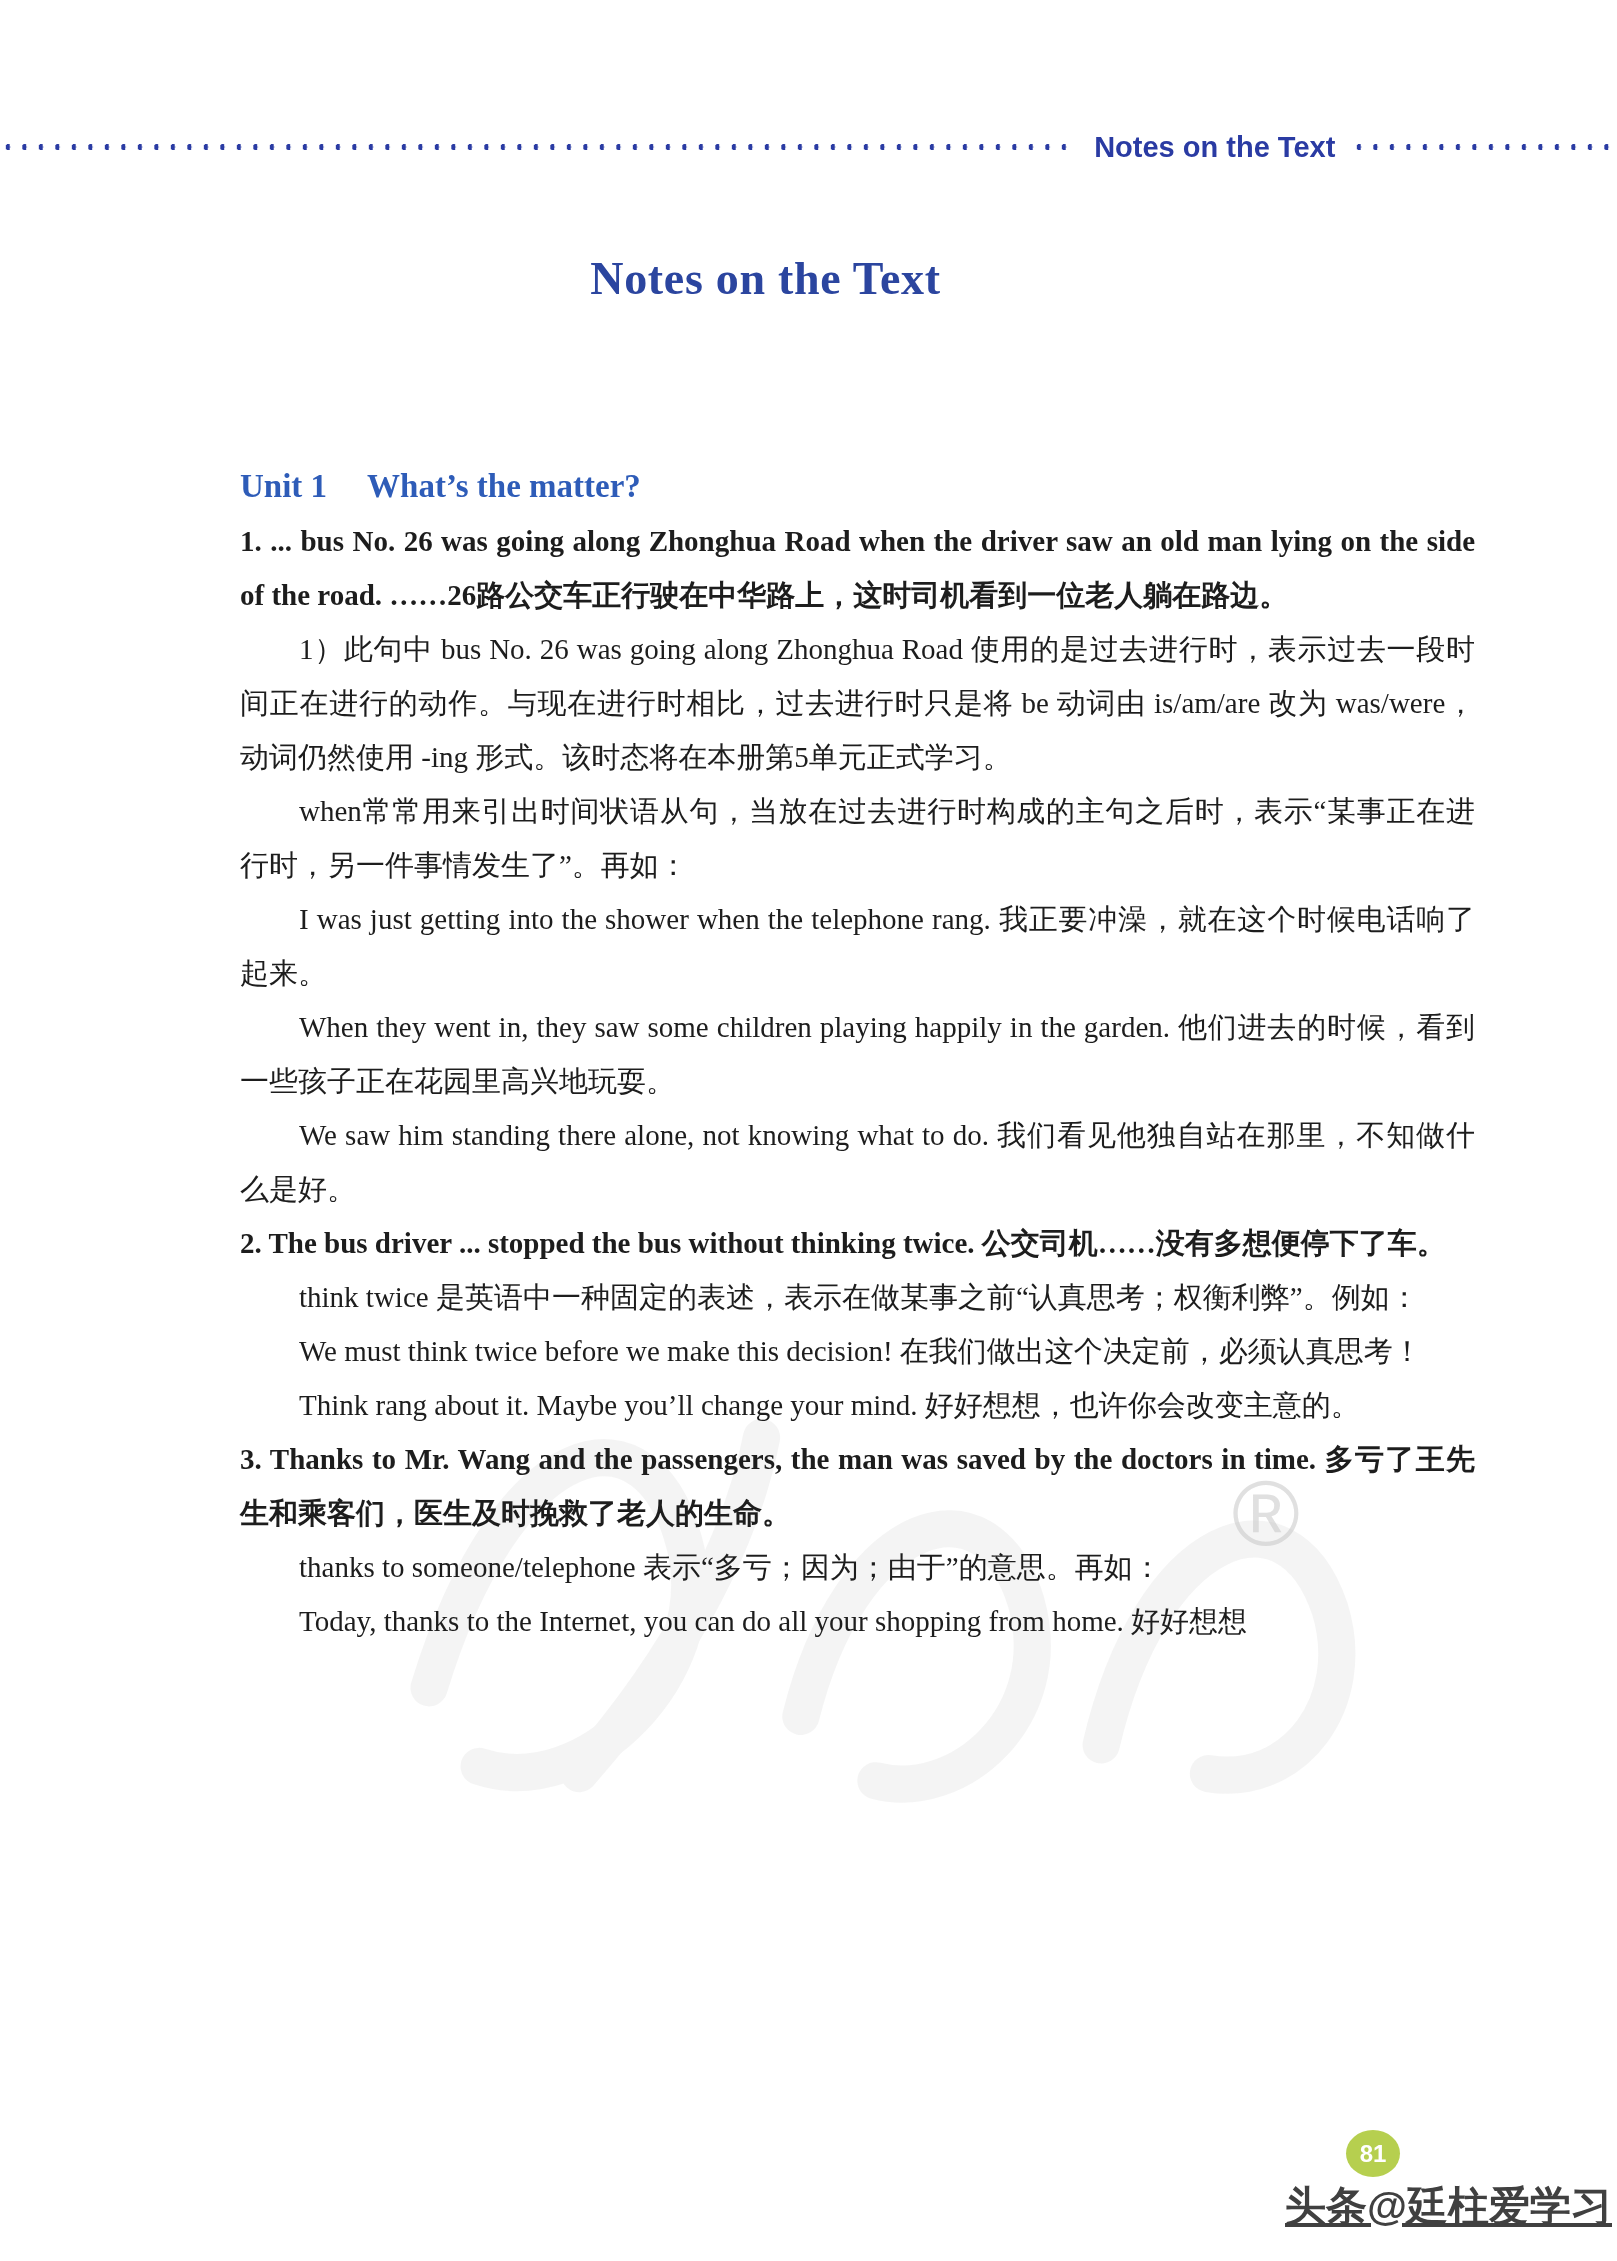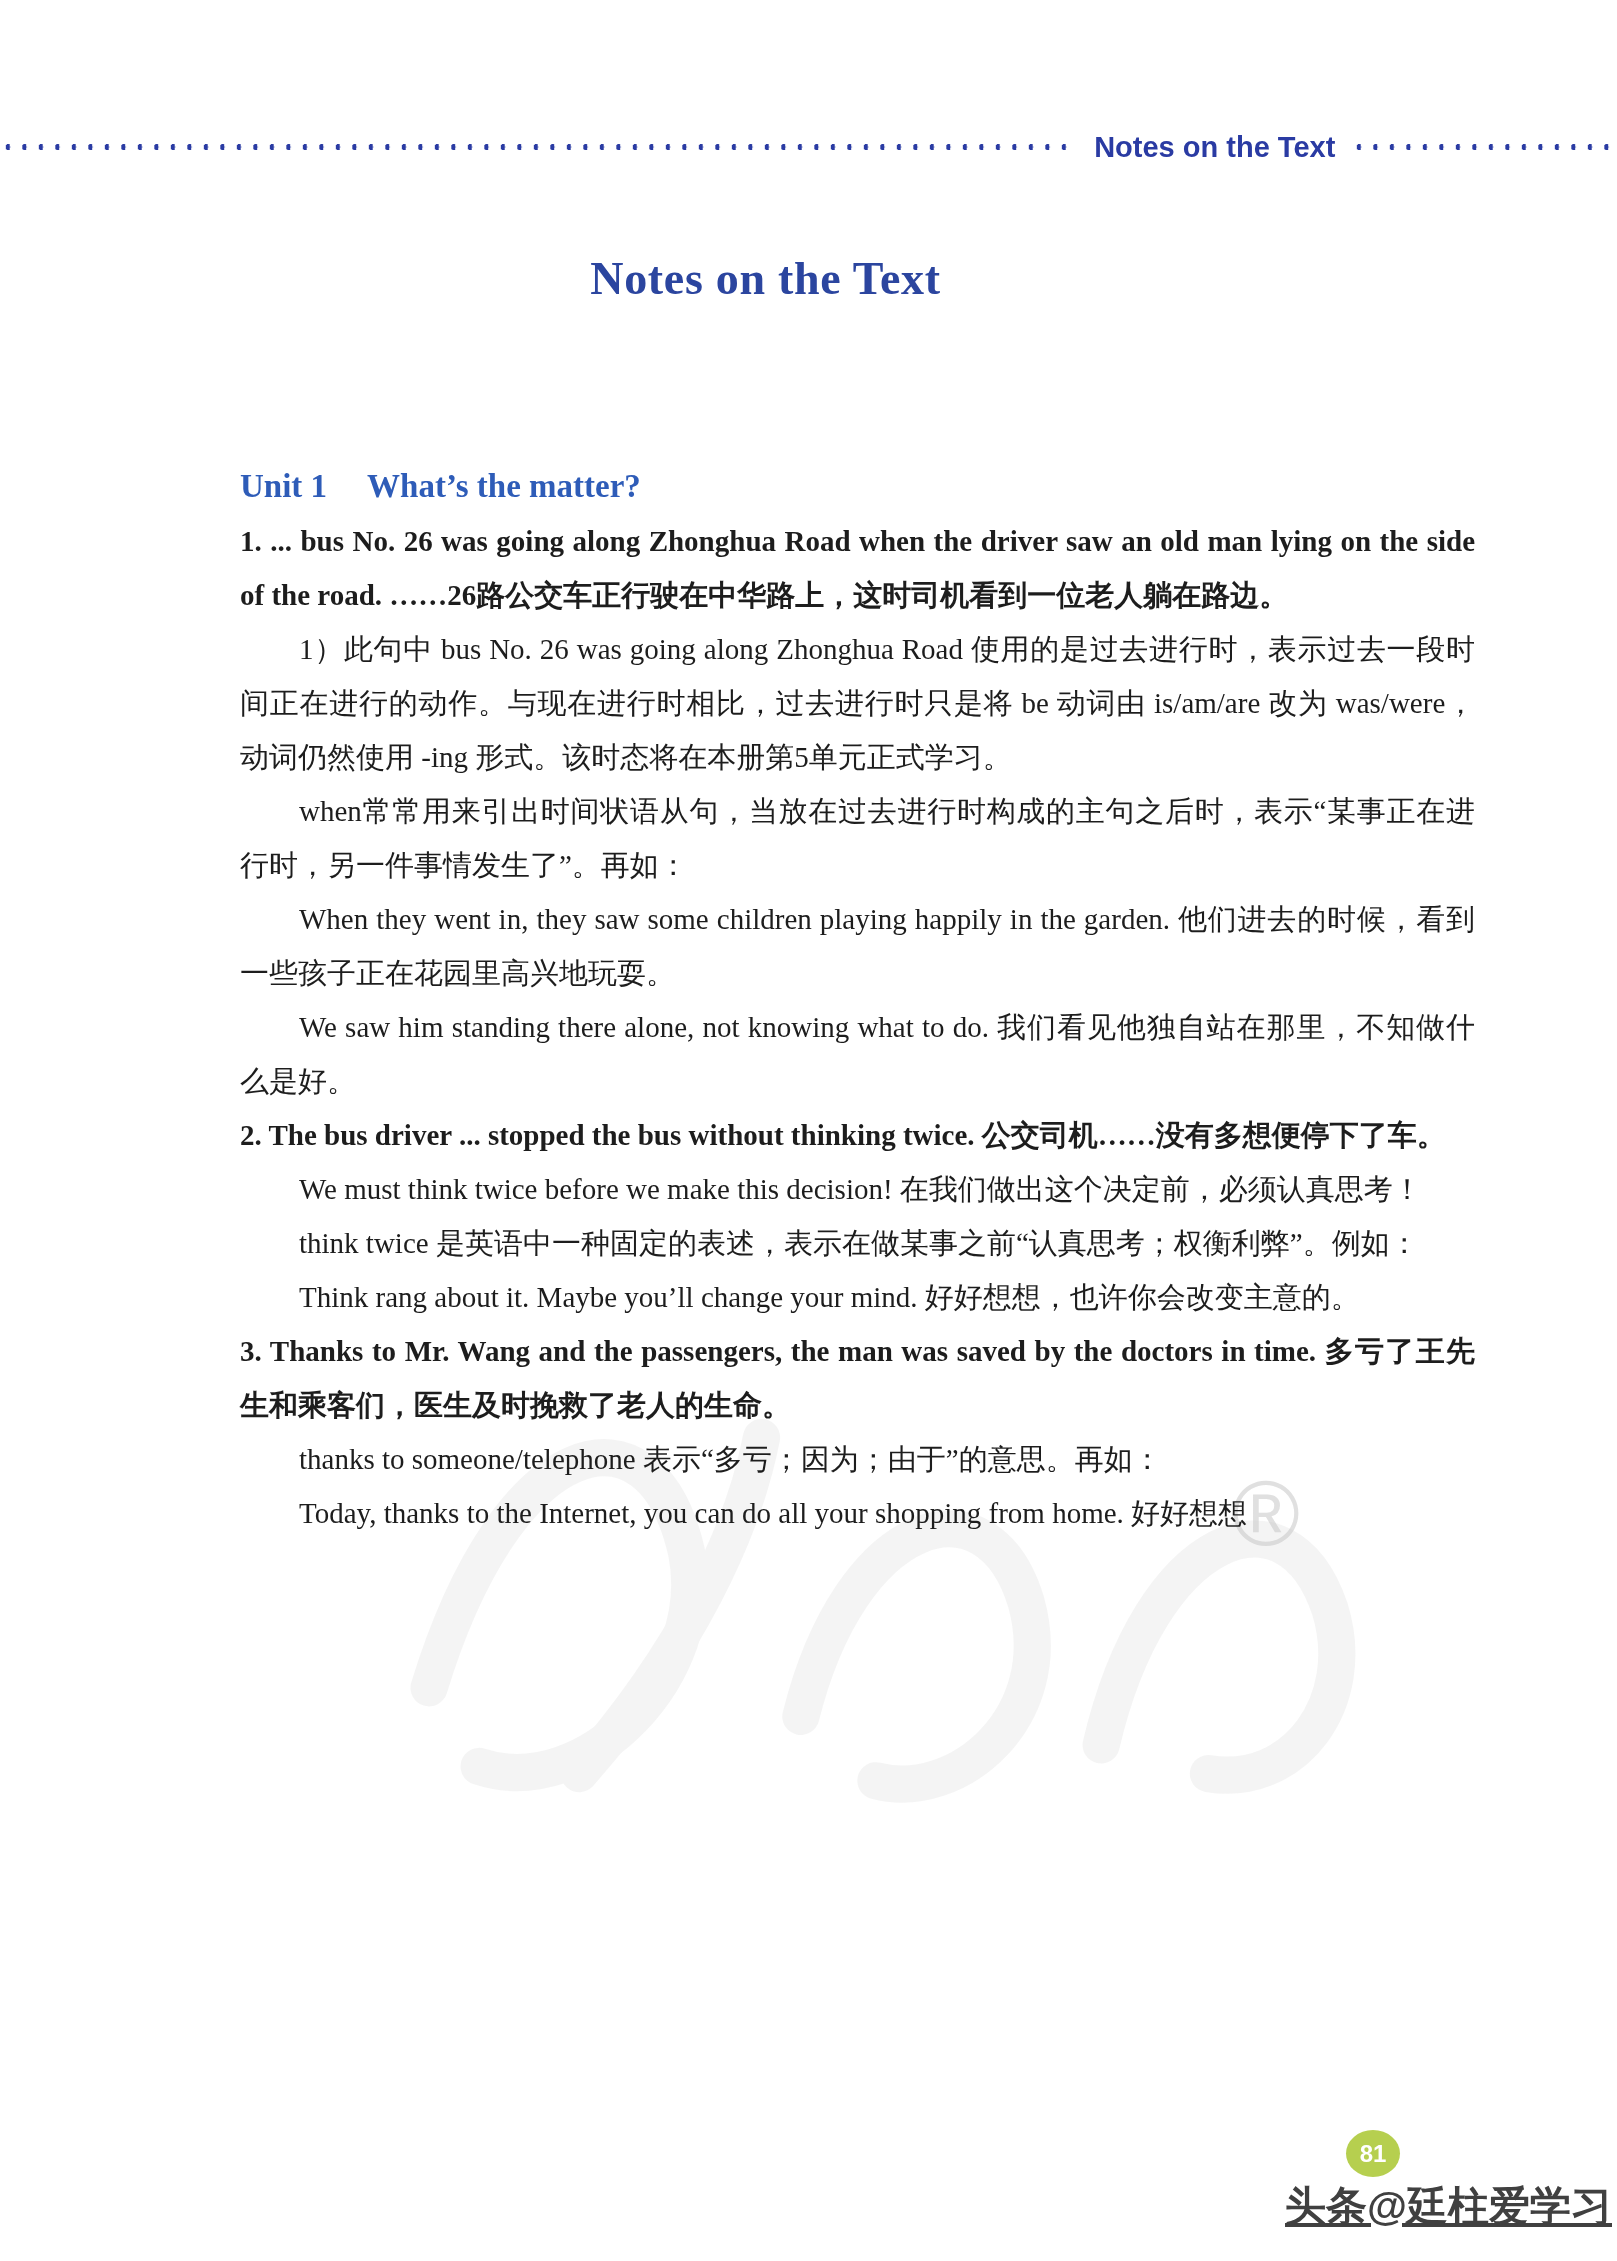--- a/index.html
+++ b/index.html
@@ -110,25 +110,26 @@
   <div class="registered-mark">®</div>
 
   <div class="content">
     <div class="unit-heading">
       <span class="unit-number">Unit 1</span><span class="unit-title">What’s the matter?</span>
     </div>
 
   <p class="para item"><span class="run-en">1.  ... bus No. 26 was going along Zhonghua Road when the driver saw an old man lying on the side of the road. </span><span class="run-zh">……26路公交车正行驶在中华路上，这时司机看到一位老人躺在路边。</span></p>
       <p class="para body"><span class="run-zh">1）此句中 </span><span class="run-en">bus No. 26 was going along Zhonghua Road</span><span class="run-zh"> 使用的是过去进行时，表示过去一段时间正在进行的动作。与现在进行时相比，过去进行时只是将 </span><span class="run-en">be</span><span class="run-zh"> 动词由 </span><span class="run-en">is/am/are</span><span class="run-zh"> 改为 </span><span class="run-en">was/were</span><span class="run-zh">，动词仍然使用 </span><span class="run-en">-ing</span><span class="run-zh"> 形式。该时态将在本册第5单元正式学习。</span></p>
       <p class="para body"><span class="run-en">when</span><span class="run-zh">常常用来引出时间状语从句，当放在过去进行时构成的主句之后时，表示“某事正在进行时，另一件事情发生了”。再如：</span></p>
+      <p class="para example"><span class="run-en">I was just getting into the shower when the telephone rang. </span><span class="run-zh">我正要冲澡，就在这个时候电话响了起来。</span></p>
       <p class="para example"><span class="run-en">When they went in, they saw some children playing happily in the garden. </span><span class="run-zh">他们进去的时候，看到一些孩子正在花园里高兴地玩耍。</span></p>
       <p class="para example"><span class="run-en">We saw him standing there alone, not knowing what to do. </span><span class="run-zh">我们看见他独自站在那里，不知做什么是好。</span></p>
       <p class="para item"><span class="run-en">2.  The bus driver ... stopped the bus without thinking twice. </span><span class="run-zh">公交司机……没有多想便停下了车。</span></p>
+      <p class="para body"><span class="run-en">think twice</span><span class="run-zh"> 是英语中一种固定的表述，表示在做某事之前“认真思考；权衡利弊”。例如：</span></p>
       <p class="para example"><span class="run-en">We must think twice before we make this decision! </span><span class="run-zh">在我们做出这个决定前，必须认真思考！</span></p>
-      <p class="para body"><span class="run-en">think twice</span><span class="run-zh"> 是英语中一种固定的表述，表示在做某事之前“认真思考；权衡利弊”。例如：</span></p>
       <p class="para example"><span class="run-en">Think rang about it. Maybe you’ll change your mind. </span><span class="run-zh">好好想想，也许你会改变主意的。</span></p>
       <p class="para item"><span class="run-en">3.  Thanks to Mr. Wang and the passengers, the man was saved by the doctors in time. </span><span class="run-zh">多亏了王先生和乘客们，医生及时挽救了老人的生命。</span></p>
       <p class="para body"><span class="run-en">thanks to someone/telephone</span><span class="run-zh"> 表示“多亏；因为；由于”的意思。再如：</span></p>
       <p class="para example"><span class="run-en">Today, thanks to the Internet, you can do all your shopping from home. </span><span class="run-zh">好好想想</span></p>
     </div>
 
   <div class="page-badge">
     <span>81</span>
   </div>
   <div class="credit-watermark">头条@廷柱爱学习</div>

